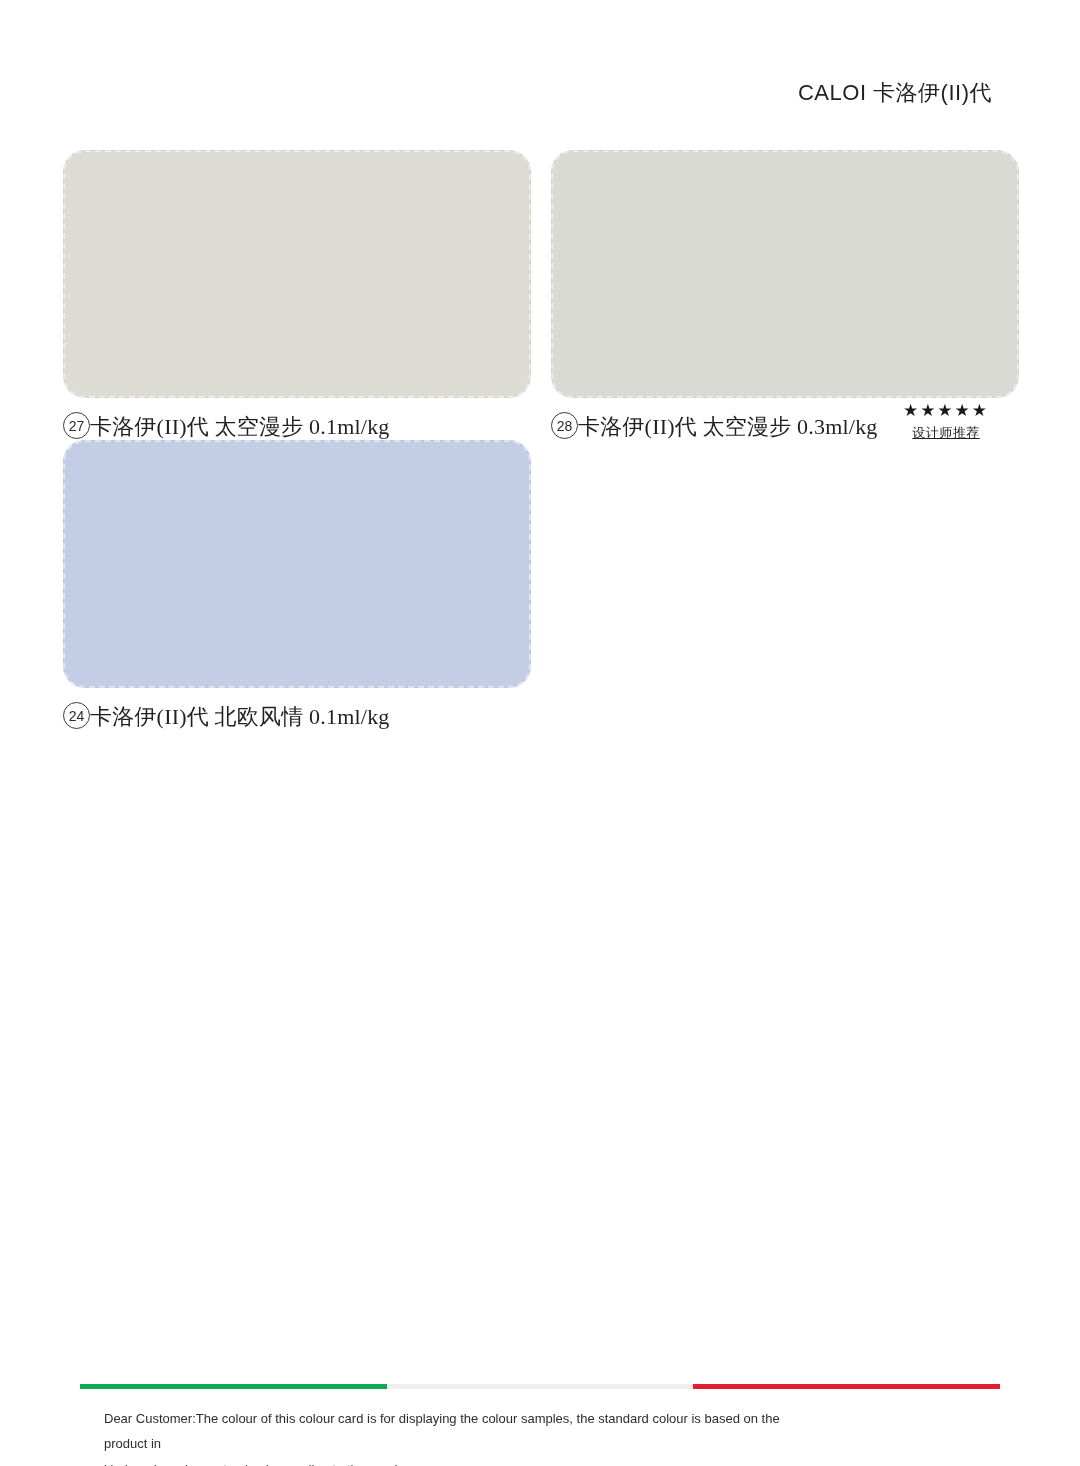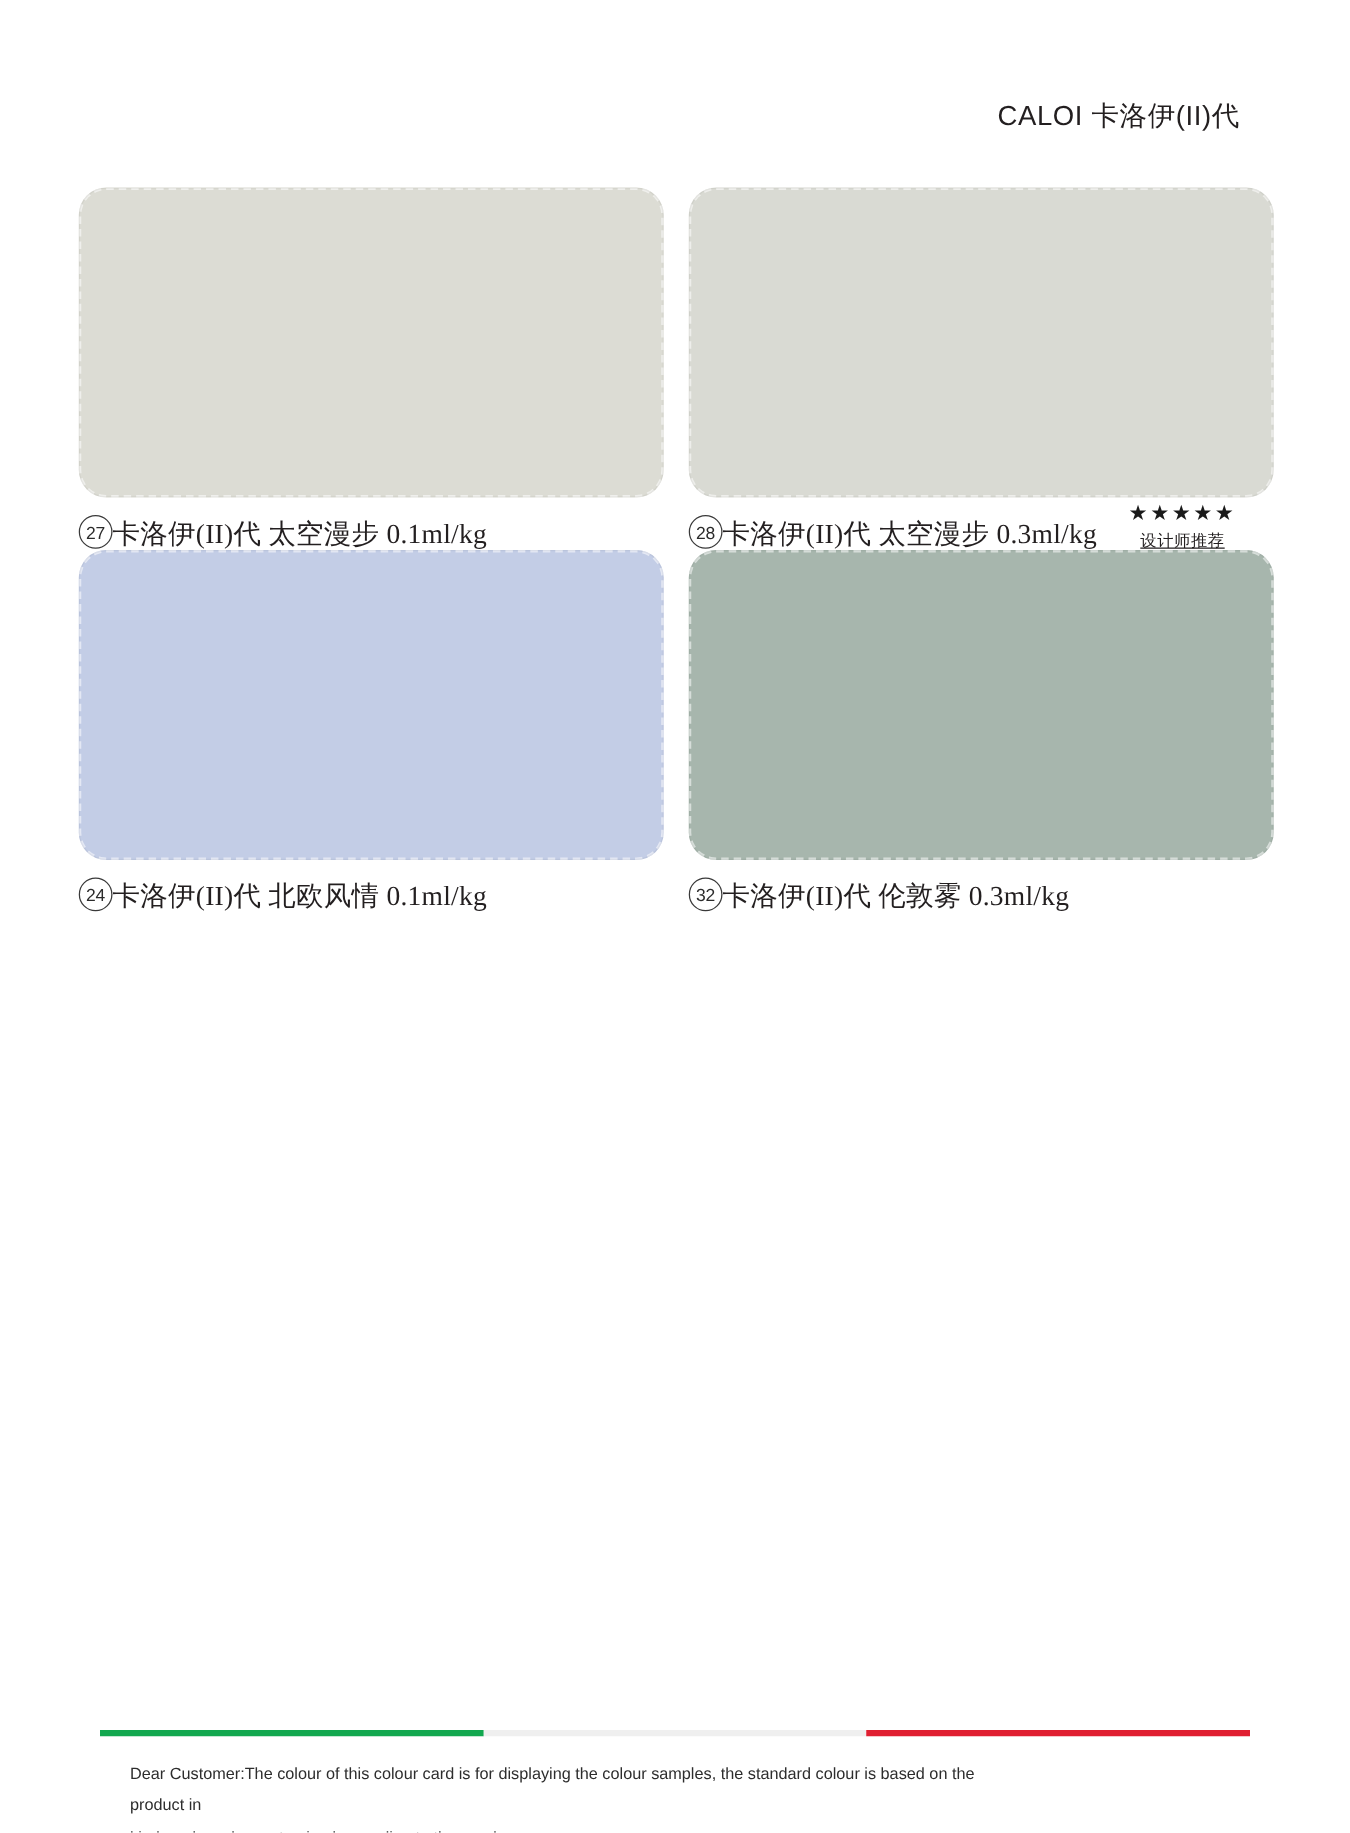--- a/index.html
+++ b/index.html
@@ -178,27 +178,20 @@
   <div class="swatch-cell">
     <div class="swatch-chip" style="background-color: rgb(195, 205, 230);"></div>
     <div class="swatch-caption">
       <span class="swatch-number">24</span>
       <span class="swatch-label">卡洛伊(II)代 北欧风情 0.1ml/kg</span>
     </div>
   </div>
 
 
 
-  <div class="swatch-cell">
-    <div class="swatch-chip" style="background-color: rgb(167, 182, 173);"></div>
-    <div class="swatch-caption">
-      <span class="swatch-number">32</span>
-      <span class="swatch-label">卡洛伊(II)代 伦敦雾 0.3ml/kg</span>
-    </div>
-  </div>
 
 
 
 </div>
 
 <div class="flag-bar">
   <div class="flag-seg flag-green" style="background-color: rgb(18, 168, 79);"></div>
   <div class="flag-seg flag-white" style="background-color: rgb(239, 239, 239);"></div>
   <div class="flag-seg flag-red" style="background-color: rgb(224, 31, 49);"></div>
 </div>

